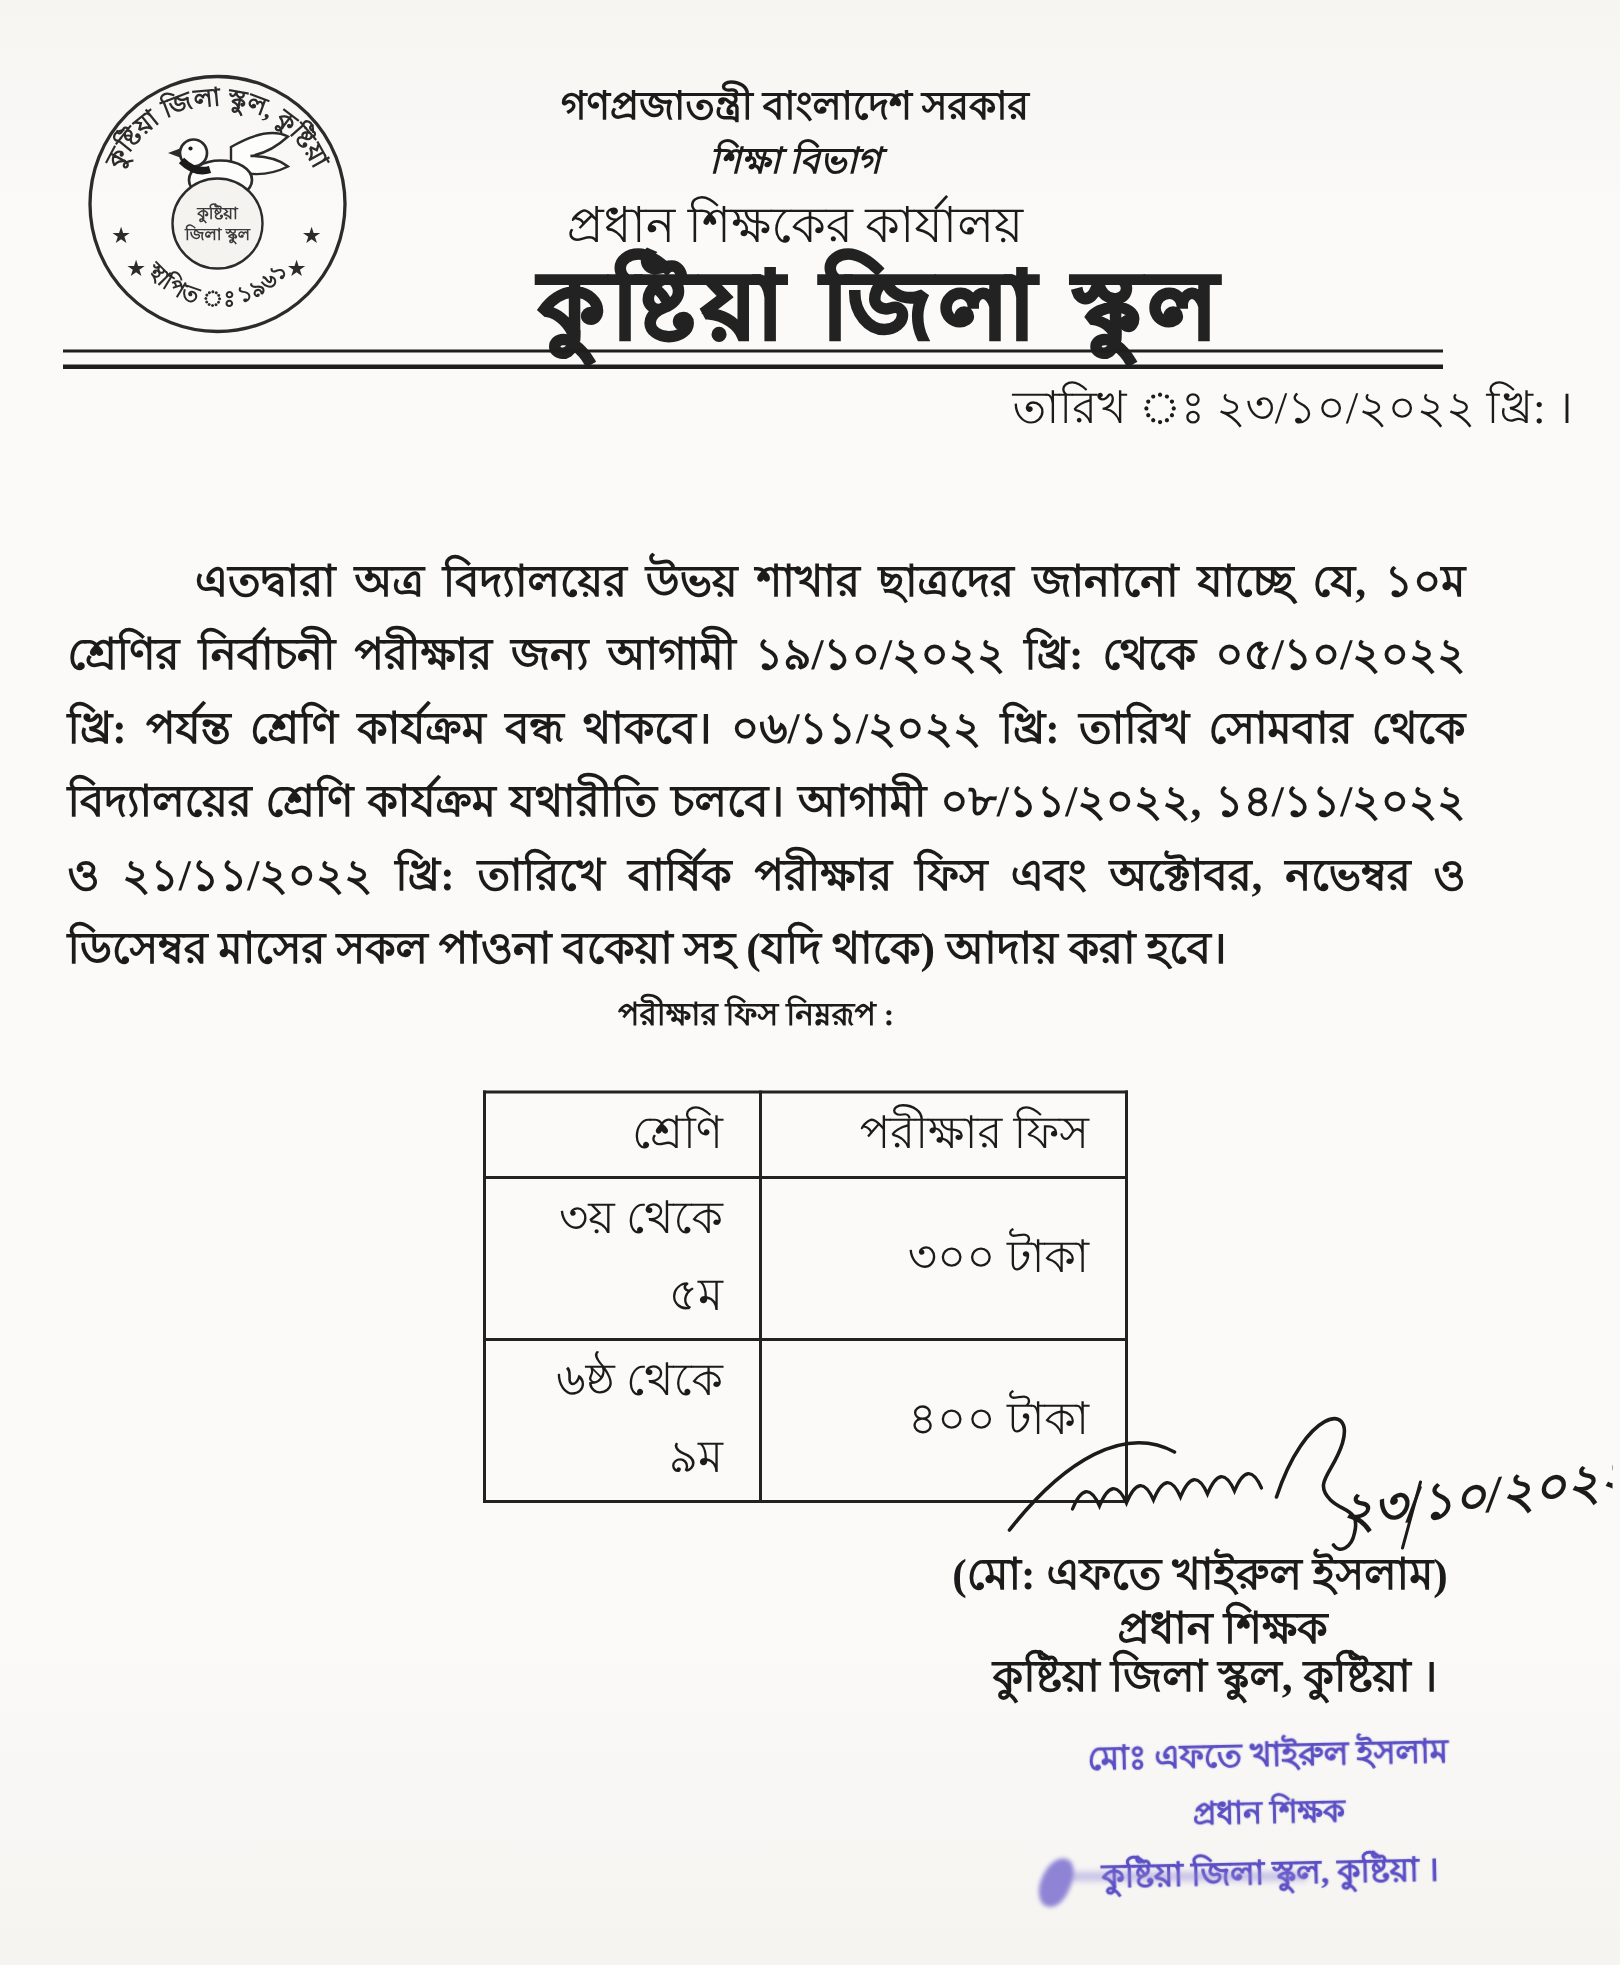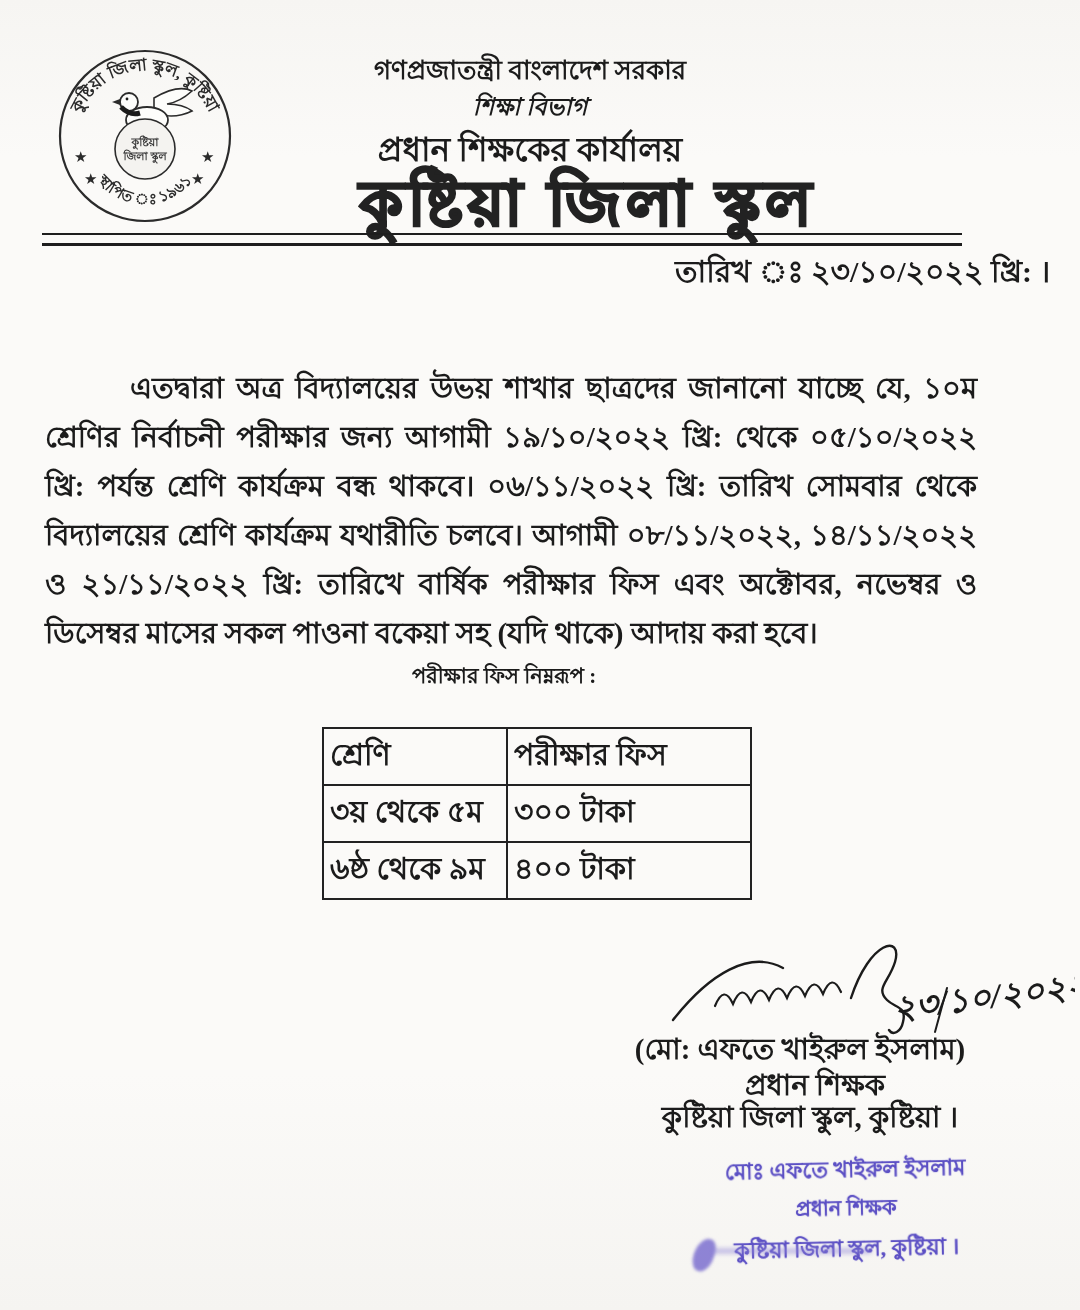--- a/index.html
+++ b/index.html
@@ -7,42 +7,42 @@
     position:relative;width:1080px;height:1310px;margin:0 auto;
     background:linear-gradient(180deg,#f6f5f2 0%,#fbfaf8 12%,#fbfaf8 82%,#f5f4f1 100%);
     font-family:"Liberation Serif","DejaVu Serif",serif;
     color:#1b1b1b;overflow:hidden;
   }
   .abs{position:absolute;}
   
   .hdr-line{left:0;width:1020px;text-align:center;padding-left:20px;}
   .hdr1{top:50px;font-size:26px;font-weight:600;}
   .hdr2{top:88px;font-size:24px;font-weight:600;font-style:italic;}
-  .hdr3{top:124px;font-size:33px;font-weight:700;}
+  .hdr3{top:124px;font-size:33px;font-weight:400;}
   .school-title{
     top:156px;left:0;width:1080px;text-align:center;padding-left:96px;box-sizing:border-box;
     font-size:62px;font-weight:bold;letter-spacing:5px;color:#222;
     -webkit-text-stroke:2.5px #222;white-space:nowrap;
   }
   .divider{top:233px;left:42px;width:920px;height:8px;
     border-top:2px solid #1e1e1e;border-bottom:3px solid #1e1e1e;}
-  .date-line{top:248px;left:675px;font-size:30px;font-weight:700;}
+  .date-line{top:248px;left:675px;font-size:30px;font-weight:400;}
   
   .body-par{
     top:364px;left:45px;width:932px;font-size:29px;font-weight:600;
     line-height:49px;text-align:justify;text-indent:85px;
   }
   
   .fees-heading{top:660px;left:412px;font-size:21px;font-weight:bold;}
   table.fees{
     position:absolute;top:727px;left:322px;width:430px;
     border-collapse:collapse;font-size:30px;font-weight:600;
   }
   table.fees th,table.fees td{
-    border:2px solid #222;text-align:left;padding:2px 6px;height:37px;font-weight:700;
+    border:2px solid #222;text-align:right;padding:2px 24px;height:37px;font-weight:400;
   }
   table.fees td.c1,table.fees th.c1{width:43%;}
   
   .sig-art{top:928px;left:655px;}
   .sig-name{top:1026px;left:625px;width:350px;text-align:center;font-size:29px;font-weight:600;white-space:nowrap;}
   .sig-title{top:1062px;left:655px;width:320px;text-align:center;font-size:29px;font-weight:600;}
   .sig-school{top:1094px;left:640px;width:340px;text-align:center;font-size:29px;font-weight:600;white-space:nowrap;}
   
   .stamp{
     top:1152px;left:706px;width:280px;text-align:center;

